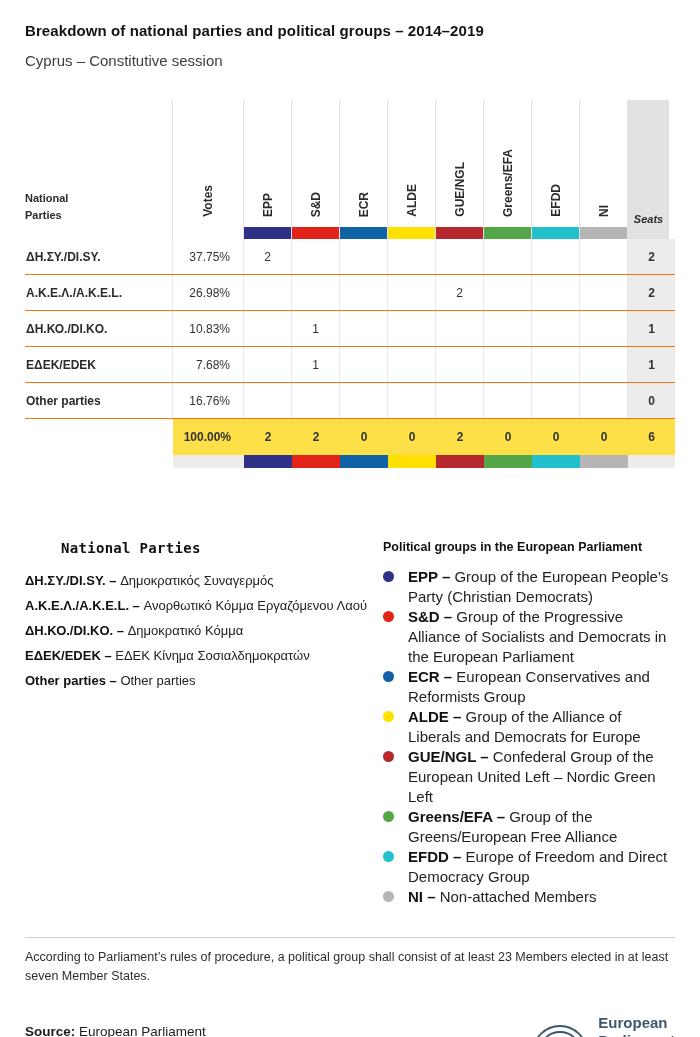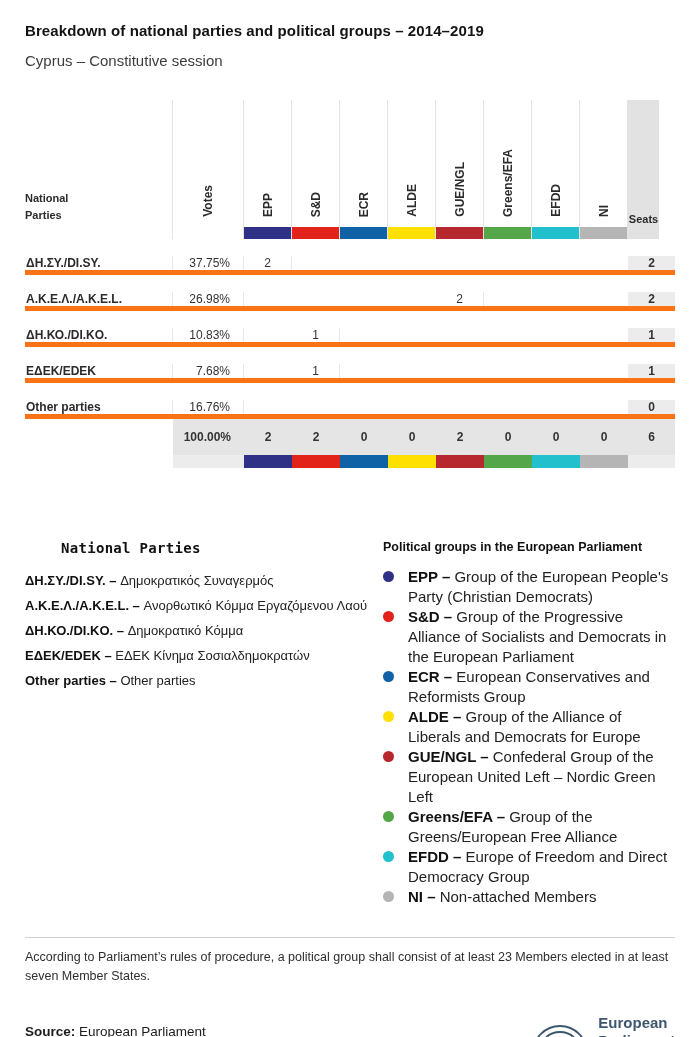--- a/index.html
+++ b/index.html
@@ -11,40 +11,40 @@
   h2 { font-size: 15px; font-weight: 400; color: #3d3d3d; margin-top: 13px; }
 
   
   .tbl { margin-top: 31px; width: 650px; }
   .tbl-head { display: flex; height: 139px; }
   .hcell { display: flex; flex-direction: column; justify-content: flex-end; align-items: center;
            border-right: 1px solid #e3e3e3; }
   .col-party { width: 148px; }
   .col-votes { width: 71px; }
   .col-group { width: 48px; }
-  .col-seats { width: 31px; border-right: none; }
+  .col-seats { width: 41px; border-right: none; font-style: italic; }
   .vlabel { display: inline-block; writing-mode: vertical-rl; transform: rotate(180deg);
             font-weight: 700; font-size: 12px; color: #2b2b2b; margin-bottom: 10px; }
   .hbar { width: 100%; height: 12px; flex: none; }
   .hbar-clear { background: transparent; }
   .corner { align-items: flex-start; }
   .corner-label { font-size: 11px; font-weight: 700; line-height: 1.6; color: #2b2b2b; margin-bottom: 2px; }
   .seats-h { background: #e2e2e2; }
   .seats-label { font-size: 11px; font-weight: 700; color: #2b2b2b; margin-bottom: 2px; }
 
-  .brow { display: flex; height: 36px; border-bottom: 5px solid #f97316; align-items: flex-end; }
+  .brow { display: flex; height: 36px; border-bottom: 1px solid #f97316; }
   .bcell { display: flex; align-items: center; justify-content: center;
            font-size: 12px; color: #333; border-right: 1px solid #e7e7e7; }
   .bcell.party { width: 148px; justify-content: flex-start; font-weight: 700; color: #2b2b2b; padding-left: 1px; }
   .bcell.votes { width: 71px; justify-content: flex-end; padding-right: 13px; }
   .bcell.group { width: 48px; }
   .bcell.seats { width: 47px; background: #ececec; font-weight: 700; border-right: none; }
 
   .trow { display: flex; height: 36px; }
-  .trow .bcell { border-right: none; background: #e5e5e5; font-weight: 700; }
+  .trow .bcell { border-right: none; background: #fde047; font-weight: 700; }
   .trow .bcell.party { background: #fff; }
   .tbl-total-bars { display: flex; height: 13px; }
   .tb-party { width: 148px; }
   .tb-votes { width: 71px; background: #ececec; }
   .tb-group { width: 48px; }
   .tb-seats { width: 47px; background: #ececec; }
 
   
   .legends { display: flex; margin-top: 72px; width: 650px; }
   .legend-left { width: 358px; flex: none; }

